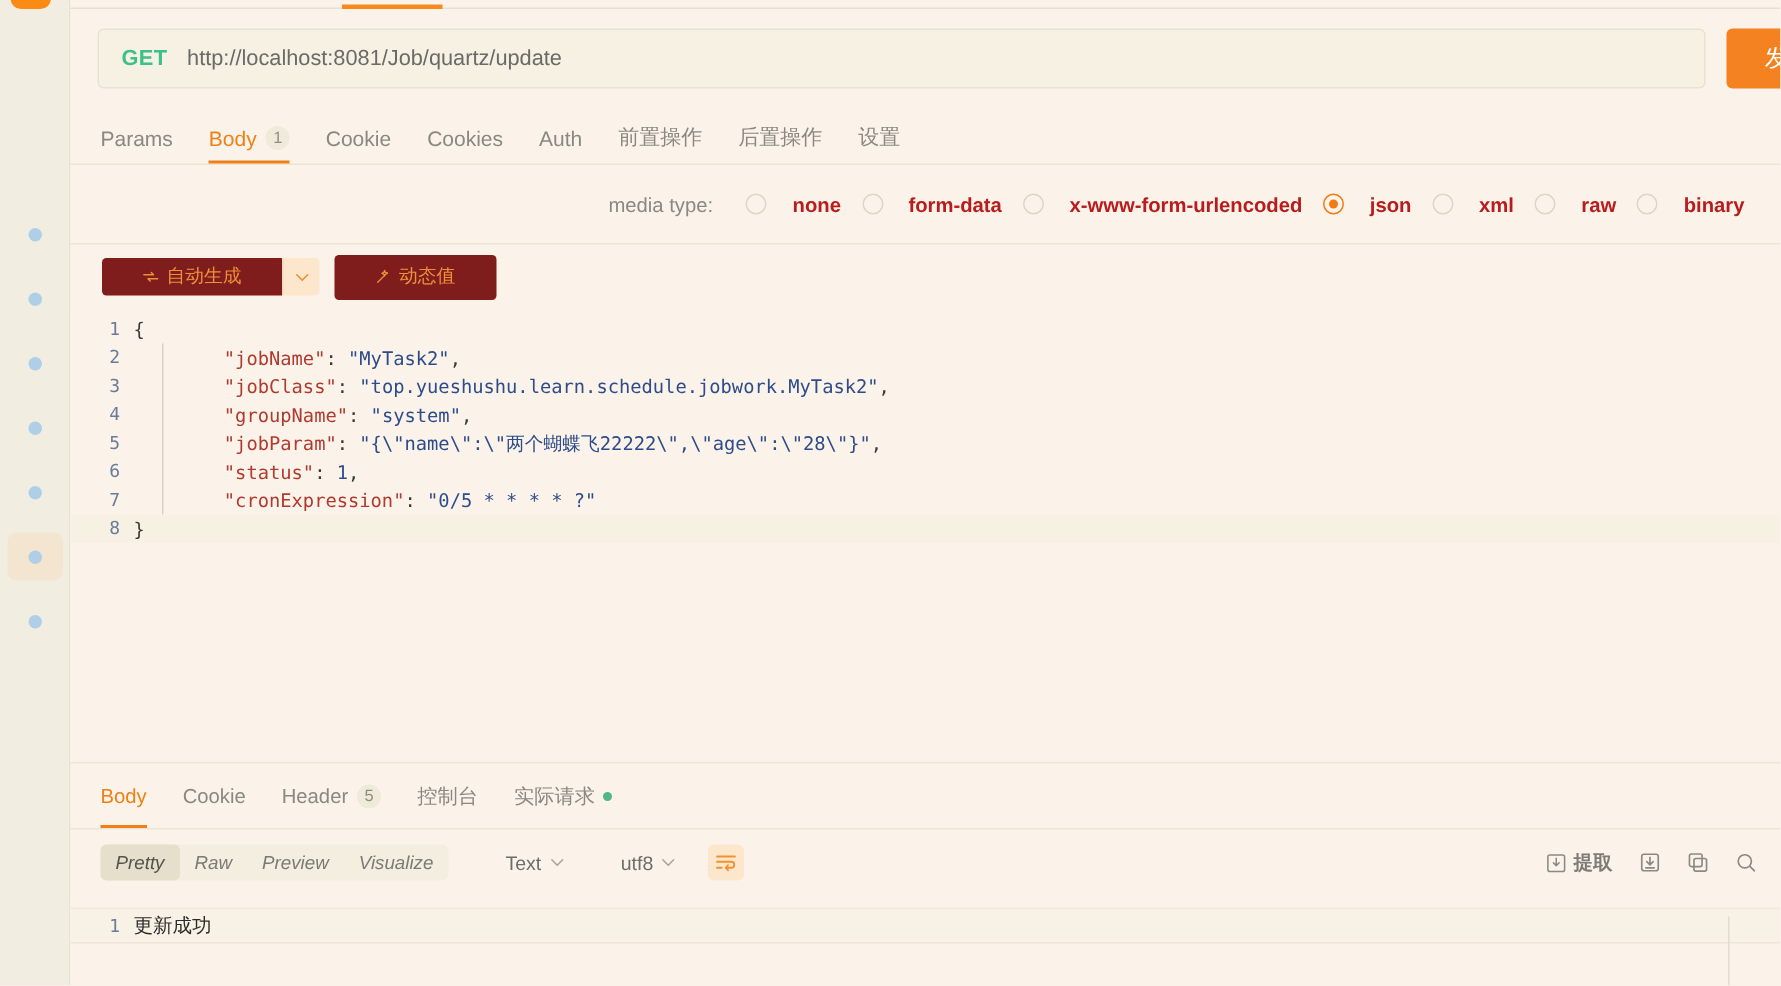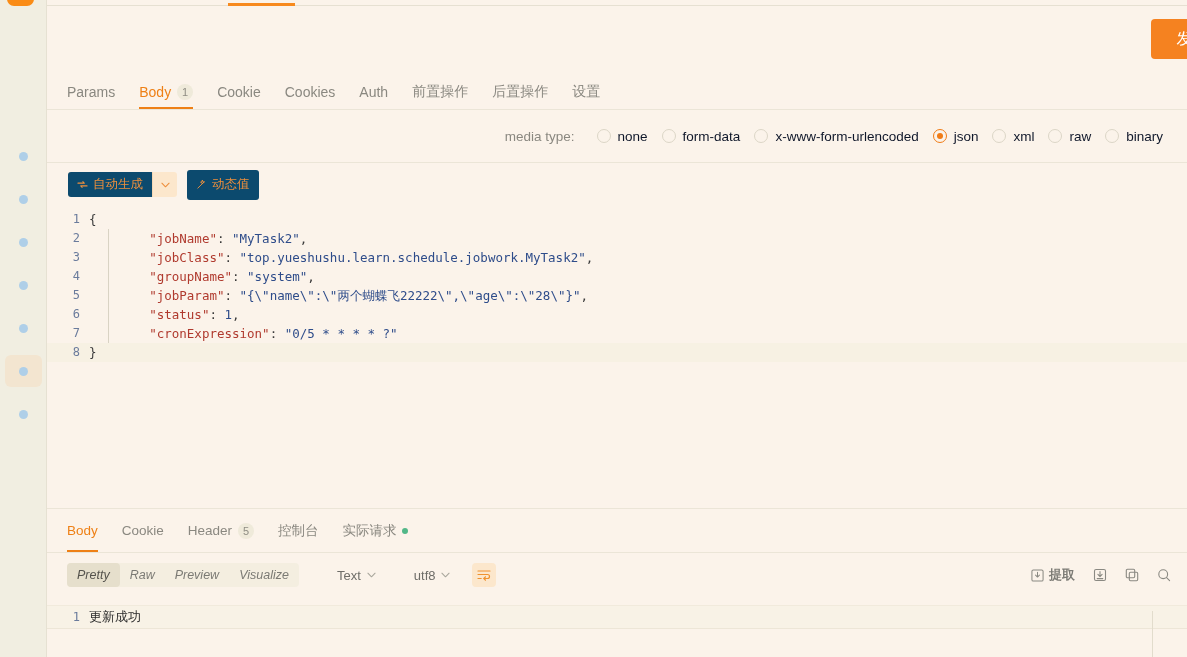--- a/index.html
+++ b/index.html
@@ -170,40 +170,40 @@
   }
   .radio.on { border-color: #F07C17; }
   .radio.on::after {
     content: "";
     position: absolute; left: 50%; top: 50%;
     width: 6px; height: 6px; border-radius: 50%;
     background: #F07C17;
     transform: translate(-50%,-50%);
   }
   .radio-label {
-    margin-left: 7px;
-    color: #0f172a; font-size: 13.5px;
+    margin-left: 17px;
+    color: #b91c1c; font-size: 13.5px; font-weight: bold;
   }
 
   
   .bodytoolbar {
     position: absolute; left: 0; top: 163px;
     width: 1140px; height: 43px;
     display: flex; align-items: center;
     padding-left: 21px;
     box-sizing: border-box;
   }
   .btn-orange {
     height: 30px;
-    background: #0c4a6e;
+    background: #7f1d1d;
     color: #EE8F3C;
     border-radius: 3px;
     display: flex; align-items: center;
     font-size: 12.5px;
-    padding: 0 9px;
+    padding: 0 27px;
     cursor: pointer;
     border: none;
     font-family: "Liberation Sans", sans-serif;
     white-space: nowrap;
   }
   .btn-split {
     display: flex; align-items: center;
     background: #FCE7CC;
     border-radius: 3px;
     height: 25px;
@@ -433,20 +433,24 @@
     </div>
   </div>
 
   <div class="main">
 
     <div class="tabstrip">
       <div class="tabstrip-active"></div>
     </div>
 
     <div class="urlbar-wrap">
+      <div class="urlbox">
+        <span class="method">GET</span>
+        <span class="url">http://localhost:8081/Job/quartz/update</span>
+      </div>
       <div class="send-btn">发送</div>
     </div>
 
     <div class="reqtabs">
       <div class="reqtab">
           <span>Params</span>
         </div>
       <div class="reqtab active">
         <span>Body</span>
         <span class="tab-badge">1</span>

